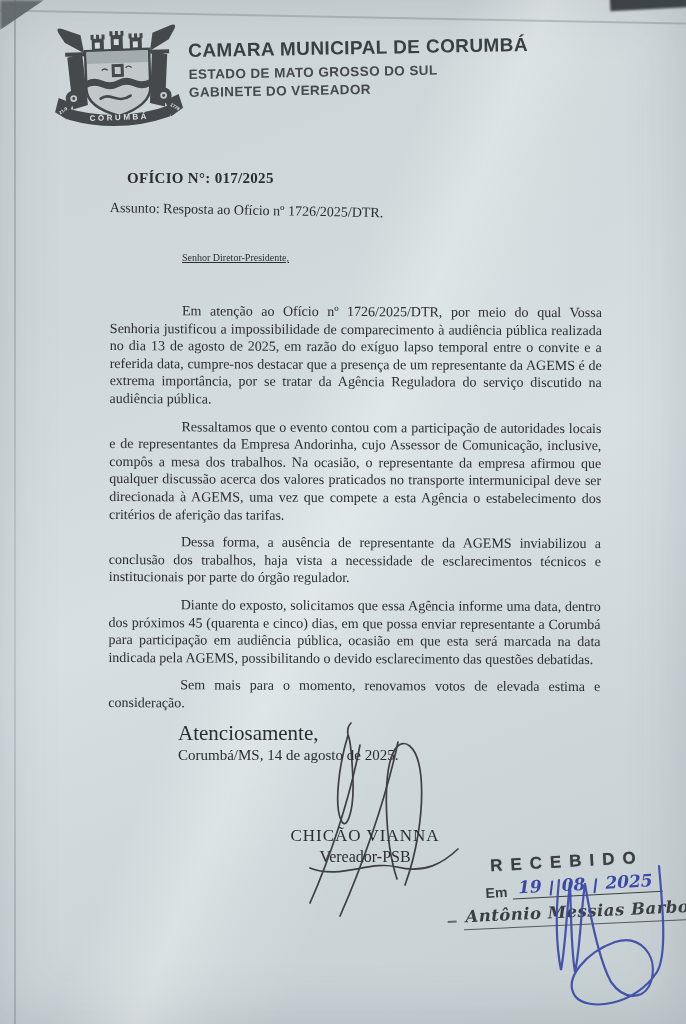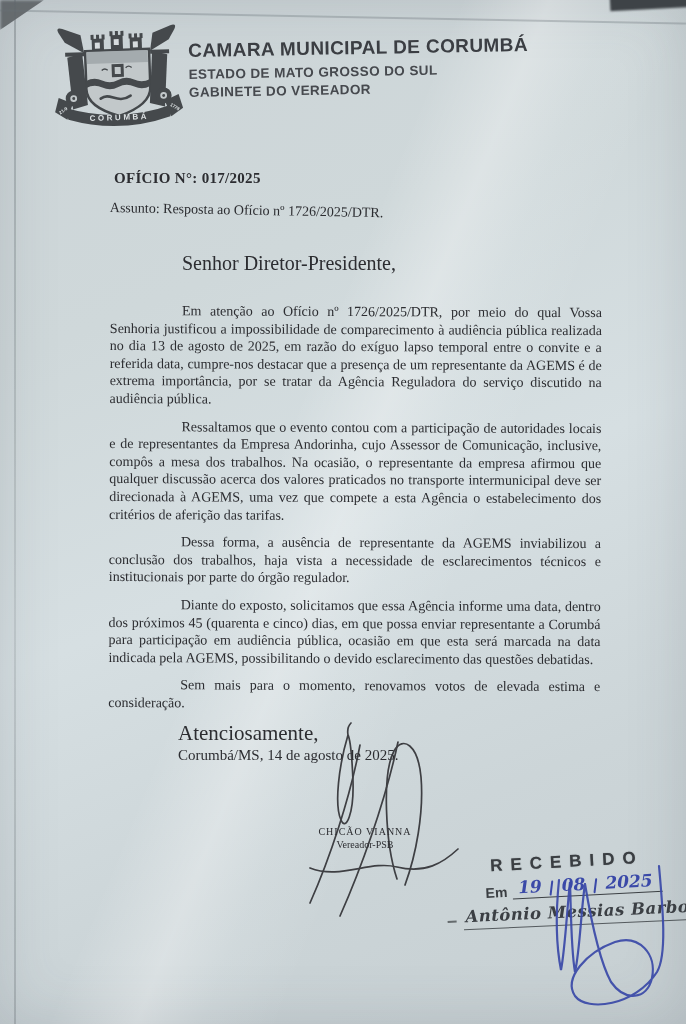--- a/index.html
+++ b/index.html
@@ -22,31 +22,31 @@
     transform:rotate(1.1deg);filter:blur(.4px);}
   
   .crest{position:absolute;left:52px;top:18px;transform:rotate(-2deg);}
   .lh-text{position:absolute;left:188px;top:40px;transform:rotate(-1deg);transform-origin:left top;
     font-family:"Liberation Sans",sans-serif;color:#3b3e43;}
   .org{font-size:19px;font-weight:700;letter-spacing:.4px;white-space:nowrap;}
   .sub{font-size:13.5px;font-weight:600;letter-spacing:.4px;color:#46494e;margin-top:5px;white-space:nowrap;}
   .sub2{margin-top:3px;}
   
   .ink{color:#2c2d31;}
-  .ref{position:absolute;left:114px;top:170px;font-size:15px;font-weight:700;letter-spacing:.3px;text-align:center;}
+  .ref{position:absolute;left:127px;top:170px;font-size:15px;font-weight:700;letter-spacing:.3px;text-align:center;}
   .subject{position:absolute;left:110px;top:200px;font-size:14px;transform:rotate(1.1deg);transform-origin:left top;}
-  .salutation{position:absolute;left:182px;top:252px;font-size:20px;}
+  .salutation{position:absolute;left:182px;top:252px;font-size:10px;text-decoration:underline;}
   .body-col{position:absolute;left:110px;top:302px;width:492px;transform:rotate(.25deg);transform-origin:left top;}
   .body-col p{margin:0 0 10px 0;font-size:14px;line-height:17.6px;text-align:justify;text-indent:72px;
     text-justify:inter-word;}
   .closing{position:absolute;left:178px;top:721px;font-size:21px;}
   .placedate{position:absolute;left:178px;top:747px;font-size:15px;white-space:nowrap;}
   .sigblock{position:absolute;left:290px;top:826px;width:150px;text-align:center;}
-  .signer-name{font-size:10px;letter-spacing:1px;white-space:nowrap;}
-  .signer-title{font-size:10px;margin-top:2px;}
+  .signer-name{font-size:17px;letter-spacing:1px;white-space:nowrap;}
+  .signer-title{font-size:16px;margin-top:2px;}
   .sig-black{position:absolute;left:285px;top:693px;pointer-events:none;}
   .sig-blue{position:absolute;left:535px;top:850px;pointer-events:none;}
   
   .stamp-received{position:absolute;left:490px;top:852px;font-family:"Liberation Sans",sans-serif;
     font-weight:700;font-size:17px;letter-spacing:8px;color:#3a3e42;transform:rotate(-3.2deg);
     text-shadow:0 0 1px rgba(58,62,66,.55);white-space:nowrap;}
   .emline{position:absolute;left:486px;top:879px;display:flex;align-items:flex-end;gap:5px;
     transform:rotate(-3deg);transform-origin:left bottom;}
   .em-label{font-family:"Liberation Sans",sans-serif;font-size:14px;font-weight:600;color:#3a3e42;}
   .date-slot{border-bottom:1.8px solid #3c4044;display:flex;align-items:flex-end;gap:9px;

